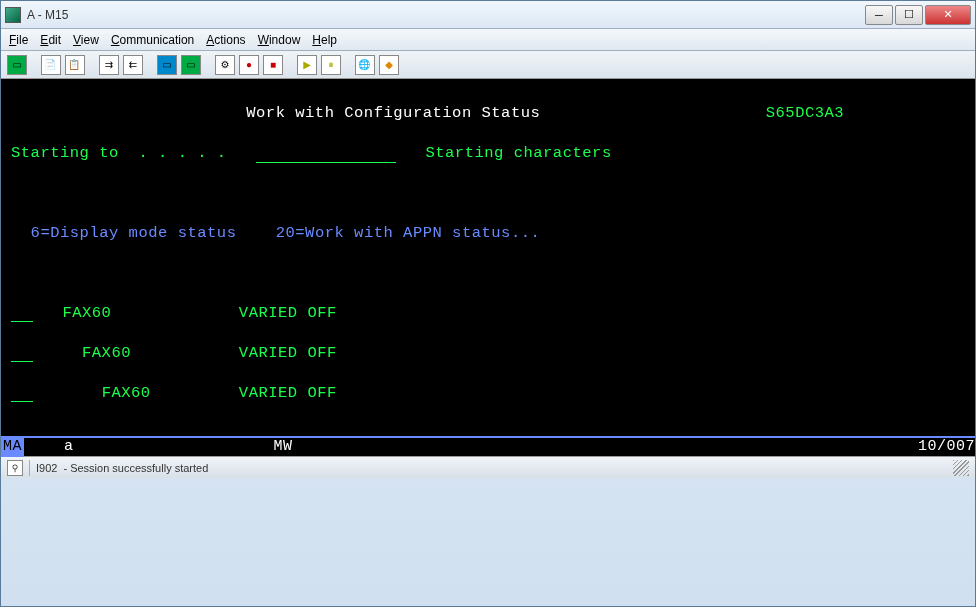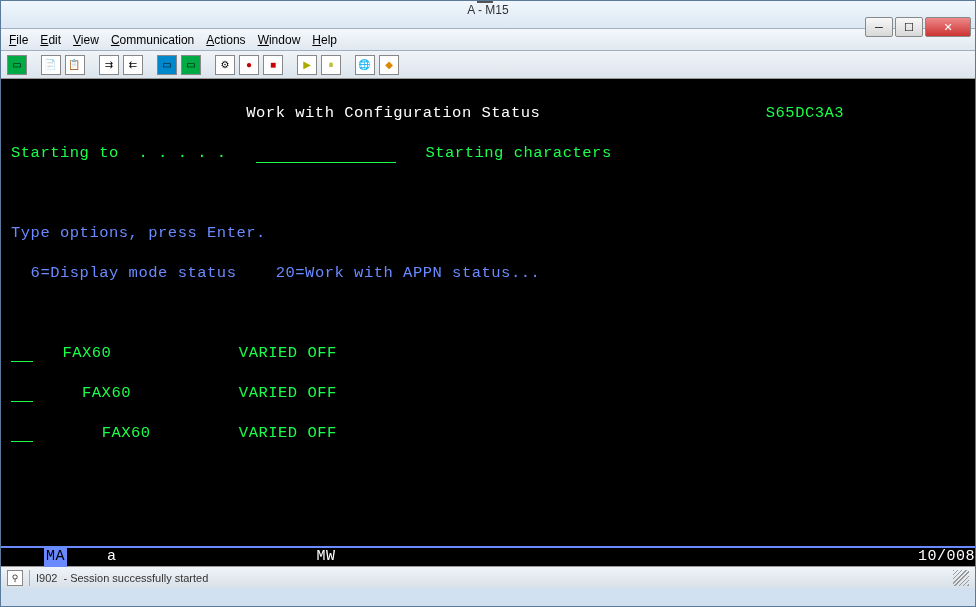--- a/index.html
+++ b/index.html
@@ -20,21 +20,20 @@
     border: 1px solid #5a7a9a;
     position: relative;
   }
   .titlebar {
     height: 28px;
     background: linear-gradient(to bottom, #f0f6fc, #dce8f4);
     display: flex;
     align-items: center;
     padding: 0 4px;
     border-bottom: 1px solid #a0b0c0;
-    flex-direction: column;
   }
   .titlebar-icon {
     width: 16px; height:16px;
     background: linear-gradient(135deg,#4a8,#064);
     margin-right: 6px;
     border:1px solid #555;
   }
   .title-text { color:#333; font-size:12px; }
   .win-controls { margin-left:auto; display:flex; gap:0; }
   .win-btn {
@@ -65,21 +64,21 @@
   .tool-btn {
     width:20px; height:20px;
     background:#fff;
     border:1px solid #888;
     display:flex;align-items:center;justify-content:center;
     font-size:10px;
   }
   .tool-sep { width:6px; }
   .terminal {
     background:#000;
-    height: 487px;
+    height: 377px;
     padding: 4px 10px 0 10px;
     font-family: "Courier New", monospace;
     font-size: 15.5px;
     line-height: 20px;
     letter-spacing: 0.5px;
     position:relative;
     color:#fff;
     white-space: pre;
   }
   .tw { color:#fff; }
@@ -103,21 +102,20 @@
     position:absolute;
     left:0; right:0; bottom:0;
     height:20px;
     background:#000;
     border-top: 2px solid #6a8aff;
     display:flex;
     align-items:center;
     font-family:"Courier New",monospace;
     font-size:15px;
     color:#fff;
-    padding-left:43px;
   }
   .inforow .ma {
     background:#6a8aff; color:#000;
     padding:0 2px;
   }
   .statusbar {
     height:22px;
     background:linear-gradient(to bottom,#f0f4f8,#d8e0e8);
     border-top:1px solid #999;
     display:flex; align-items:center;
@@ -181,21 +179,20 @@
     <div class="tool-btn" style="color:#aa0;">⏸</div>
     <div class="tool-sep"></div>
     <div class="tool-btn">🌐</div>
     <div class="tool-btn" style="color:#d80;">◆</div>
   </div>
 
   <div class="terminal">
 <div class="tline"><span class="tw">                        </span><span class="tw">Work with Configuration Status</span><span class="tw">                       </span><span class="tg">S65DC3A3</span></div>
 <div class="tline"><span class="tg">Starting to  . . . . .</span><span>   </span><span class="pos-input"></span><span>   </span><span class="tg">Starting characters</span></div>
 <div class="tline"></div>
-<div class="tline"><span class="tb">Type options, press Enter.</span></div>
 <div class="tline"><span class="tb">  </span><span class="tb">6=Display mode status</span><span class="tb">    </span><span class="tb">20=Work with APPN status...</span></div>
 <div class="tline"></div>
 <div class="tline"><span class="opt-input"></span><span>   </span><span class="tg">FAX60</span><span>             </span><span class="tg">VARIED OFF</span></div>
 <div class="tline"><span class="opt-input"></span><span>     </span><span class="tg">FAX60</span><span>           </span><span class="tg">VARIED OFF</span></div>
 <div class="tline"><span class="opt-input"></span><span>       </span><span class="tg">FAX60</span><span>         </span><span class="tg">VARIED OFF</span></div>
 <div class="tline"></div>
 
 
 
 
@@ -203,21 +200,21 @@
 
 
 
 
     <div class="inforow">
       <span class="ma">MA</span>
       <span style="width:40px;"></span>
       <span>a</span>
       <span style="width:200px;"></span>
       <span>MW</span>
-      <span style="margin-left:auto;">10/008</span>
+      <span style="margin-left:auto;">10/007</span>
     </div>
   </div>
 
   <div class="statusbar">
     <div class="status-icon">⚲</div>
     <div class="status-sep"></div>
     <span>I902</span>
     <span>- Session successfully started</span>
     <div class="resize-grip"></div>
   </div>

